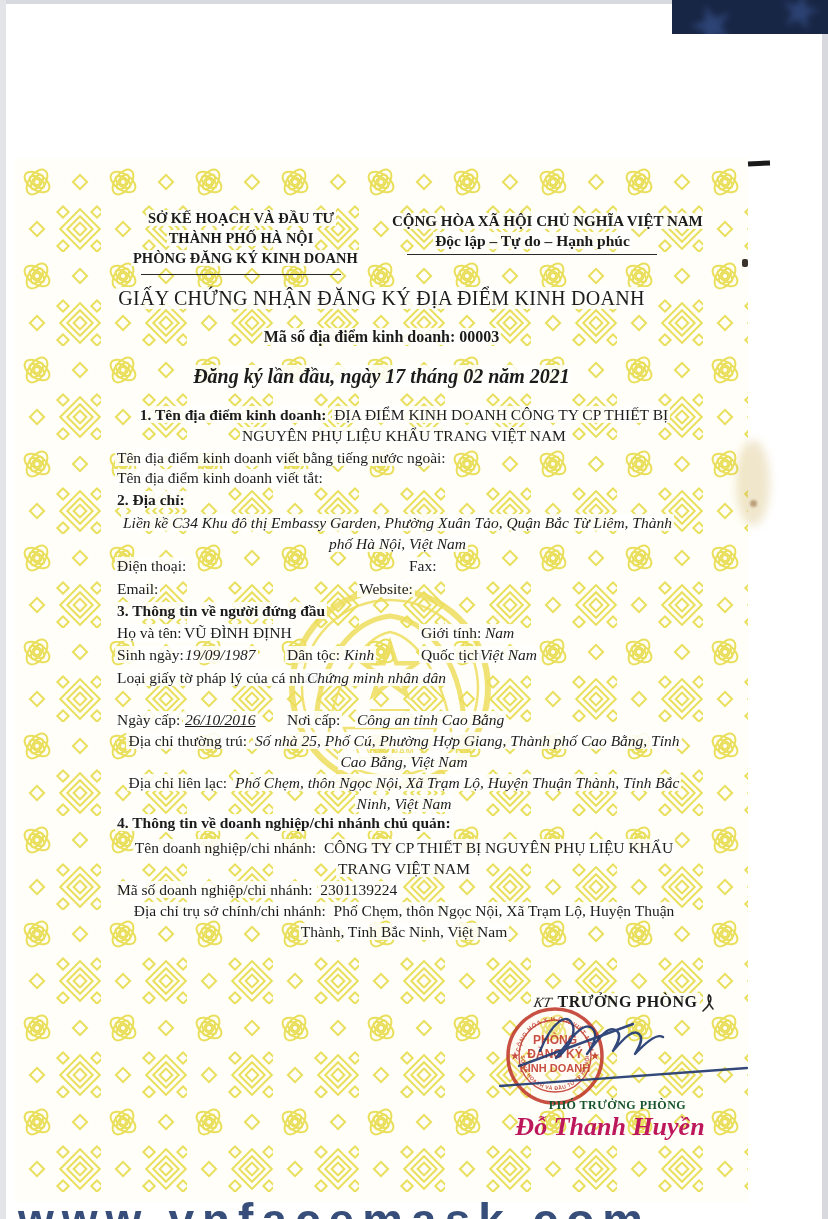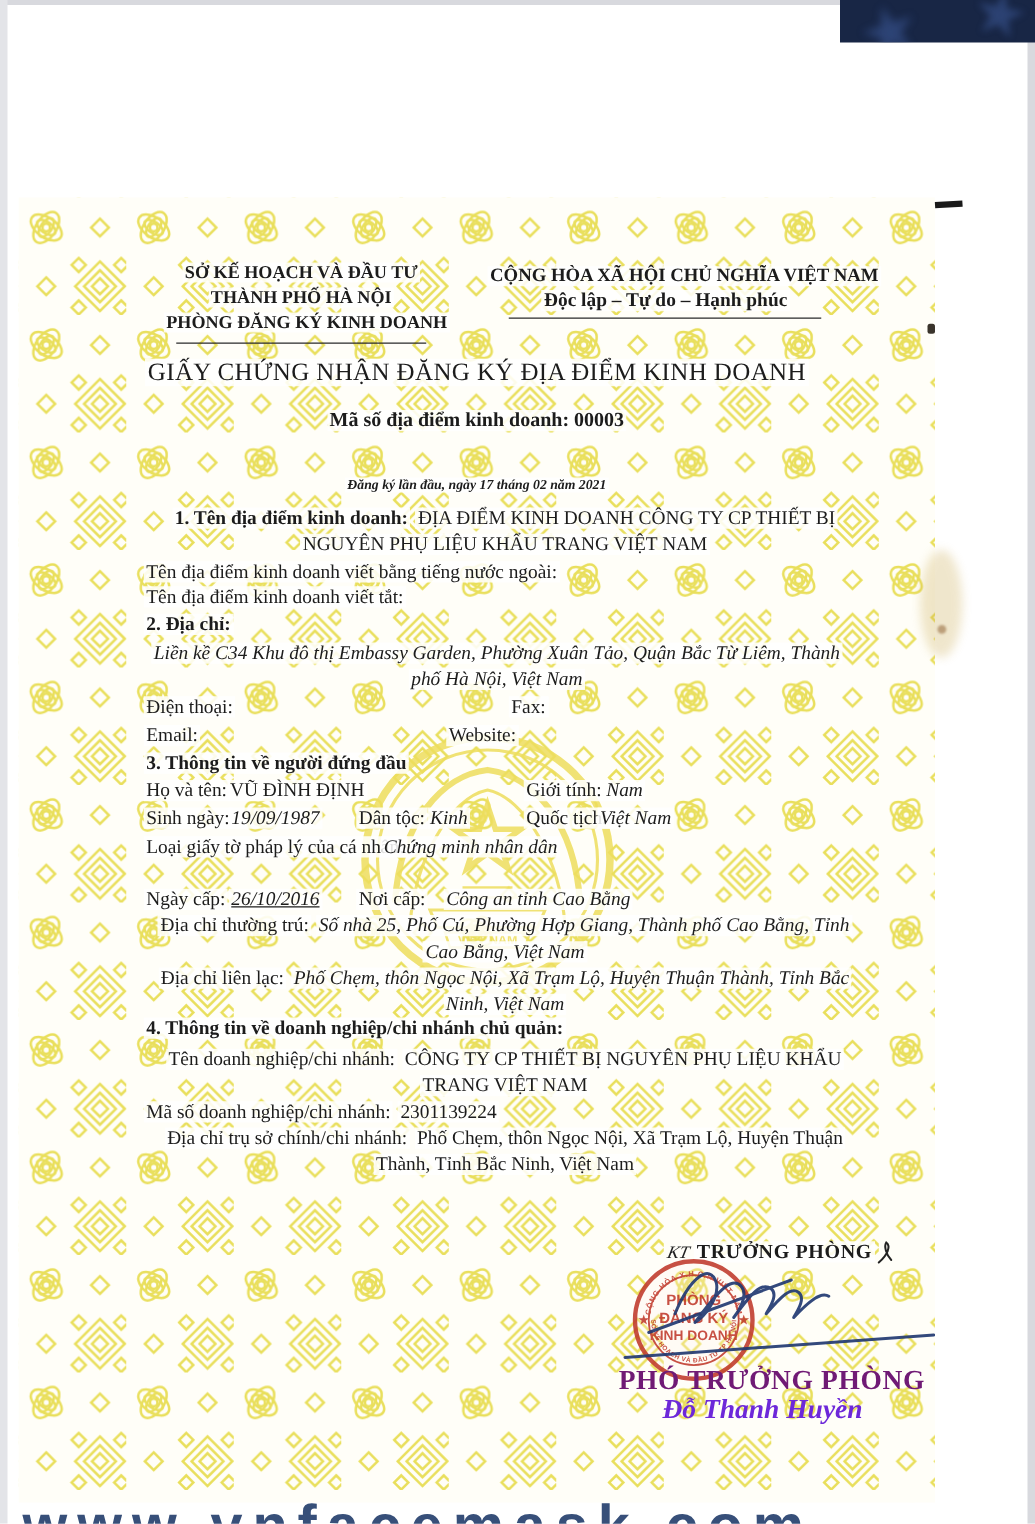--- a/index.html
+++ b/index.html
@@ -16,22 +16,22 @@
   .hl{background:rgba(255,255,255,0.87);padding:0 2px;-webkit-box-decoration-break:clone;box-decoration-break:clone;}
   .b{font-weight:bold;}
   .i{font-style:italic;}
   .at{position:absolute;top:0;white-space:nowrap;}
   .ctr{text-align:center;}
   .hdr-line{font-size:14.5px;font-weight:bold;line-height:20px;}
   .title-main{font-size:20px;font-weight:normal;letter-spacing:0.3px;text-align:center;}
   .rule{position:absolute;height:0;border-top:1.5px solid #2a2a2a;z-index:4;}
   .sig-title{font-size:16px;font-weight:bold;letter-spacing:0.5px;}
   .kt{font-style:italic;font-size:14px;transform:skewX(-12deg);display:inline-block;color:#222;}
-  .pho{font-size:22px;font-weight:bold;color:#701a75;letter-spacing:0.5px;}
-  .signer{font-size:22px;font-weight:bold;font-style:italic;color:#6d28d9;}
+  .pho{font-size:12px;font-weight:bold;color:#14532d;letter-spacing:0.5px;}
+  .signer{font-size:26px;font-weight:bold;font-style:italic;color:#be185d;}
   .wm-url{position:absolute;left:18px;top:1193px;font-family:"Liberation Sans","DejaVu Sans",sans-serif;
           font-weight:bold;font-size:46px;letter-spacing:8px;color:#26406e;opacity:0.92;z-index:6;}
   .scan-dash{position:absolute;left:748px;top:161px;width:22px;height:5px;background:#1a1a1a;transform:rotate(-3deg);z-index:6;}
   .scan-dot{position:absolute;left:742px;top:259px;width:6px;height:8px;background:#3a342c;border-radius:2px;z-index:6;}
   .stain{position:absolute;left:736px;top:440px;width:34px;height:86px;background:#c9a84c;opacity:0.28;
          border-radius:50%;filter:blur(4px);z-index:5;}
   .stain2{position:absolute;left:750px;top:500px;width:7px;height:7px;background:#8a5a2a;opacity:0.5;border-radius:50%;filter:blur(1px);z-index:5;}
 </style>
 </head>
 <body>
@@ -113,21 +113,21 @@
     <div class="hdr-line" style="font-size:15.5px;"><span class="hl">Độc lập – Tự do – Hạnh phúc</span></div>
   </div>
   <div class="rule" style="left:392px;top:96px;width:250px;"></div>
 
   <div class="row ctr title-main" style="left:0;top:130px;width:733px;">
     <span class="hl">GIẤY CHỨNG NHẬN ĐĂNG KÝ ĐỊA ĐIỂM KINH DOANH</span>
   </div>
   <div class="row ctr b" style="left:0;top:168px;width:733px;font-size:16px;">
     <span class="hl">Mã số địa điểm kinh doanh: 00003</span>
   </div>
-  <div class="row ctr b i" style="left:0;top:220px;width:733px;font-size:11px;font-style:italic;">
+  <div class="row ctr b i" style="left:0;top:208px;width:733px;font-size:20px;font-style:italic;">
     <span class="hl">Đăng ký lần đầu, ngày 17 tháng 02 năm 2021</span>
   </div>
 
   <div class="para" style="left:100px;top:246px;width:578px;">
     <span class="hl b">1. Tên địa điểm kinh doanh:</span>
     <span class="hl">ĐỊA ĐIỂM KINH DOANH CÔNG TY CP THIẾT BỊ NGUYÊN PHỤ LIỆU KHẨU TRANG VIỆT NAM</span>
   </div>
   <div class="row" style="left:100px;top:289px;">
     <span class="hl">Tên địa điểm kinh doanh viết bằng tiếng nước ngoài:</span>
   </div>

